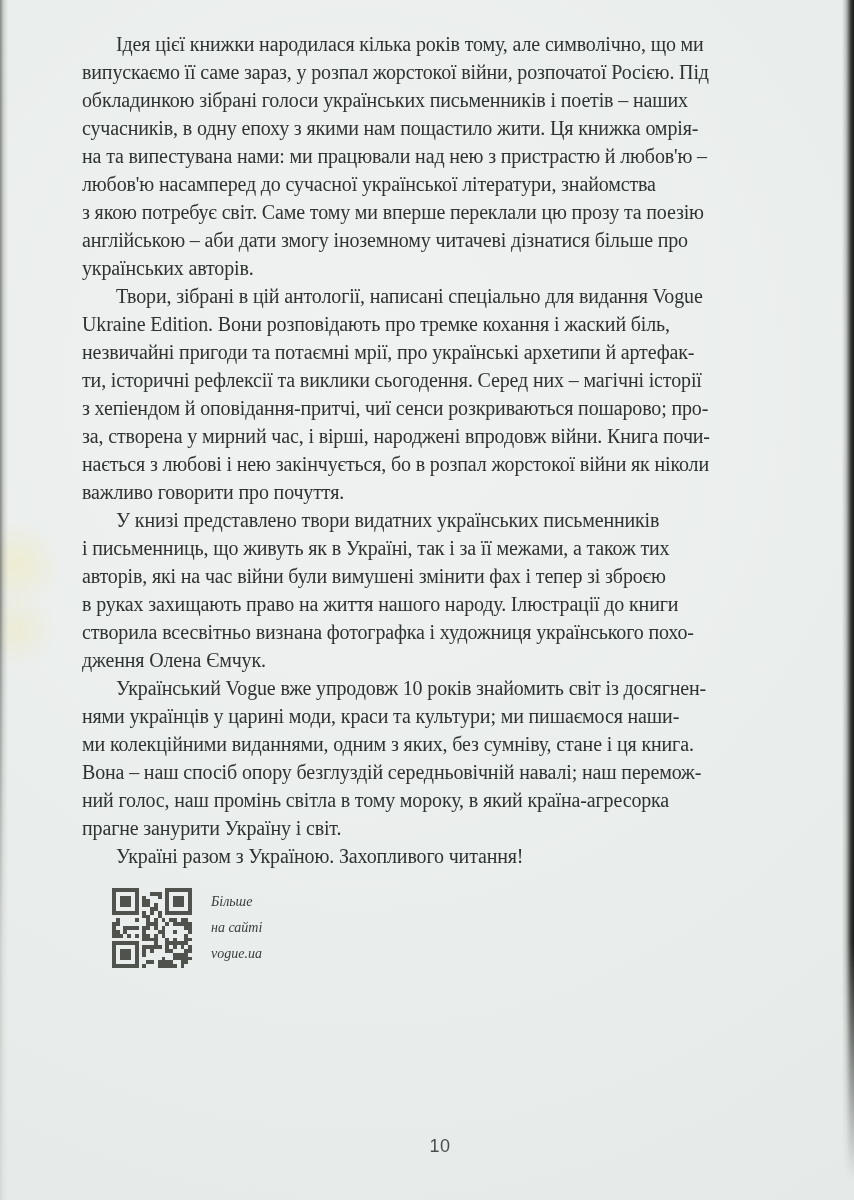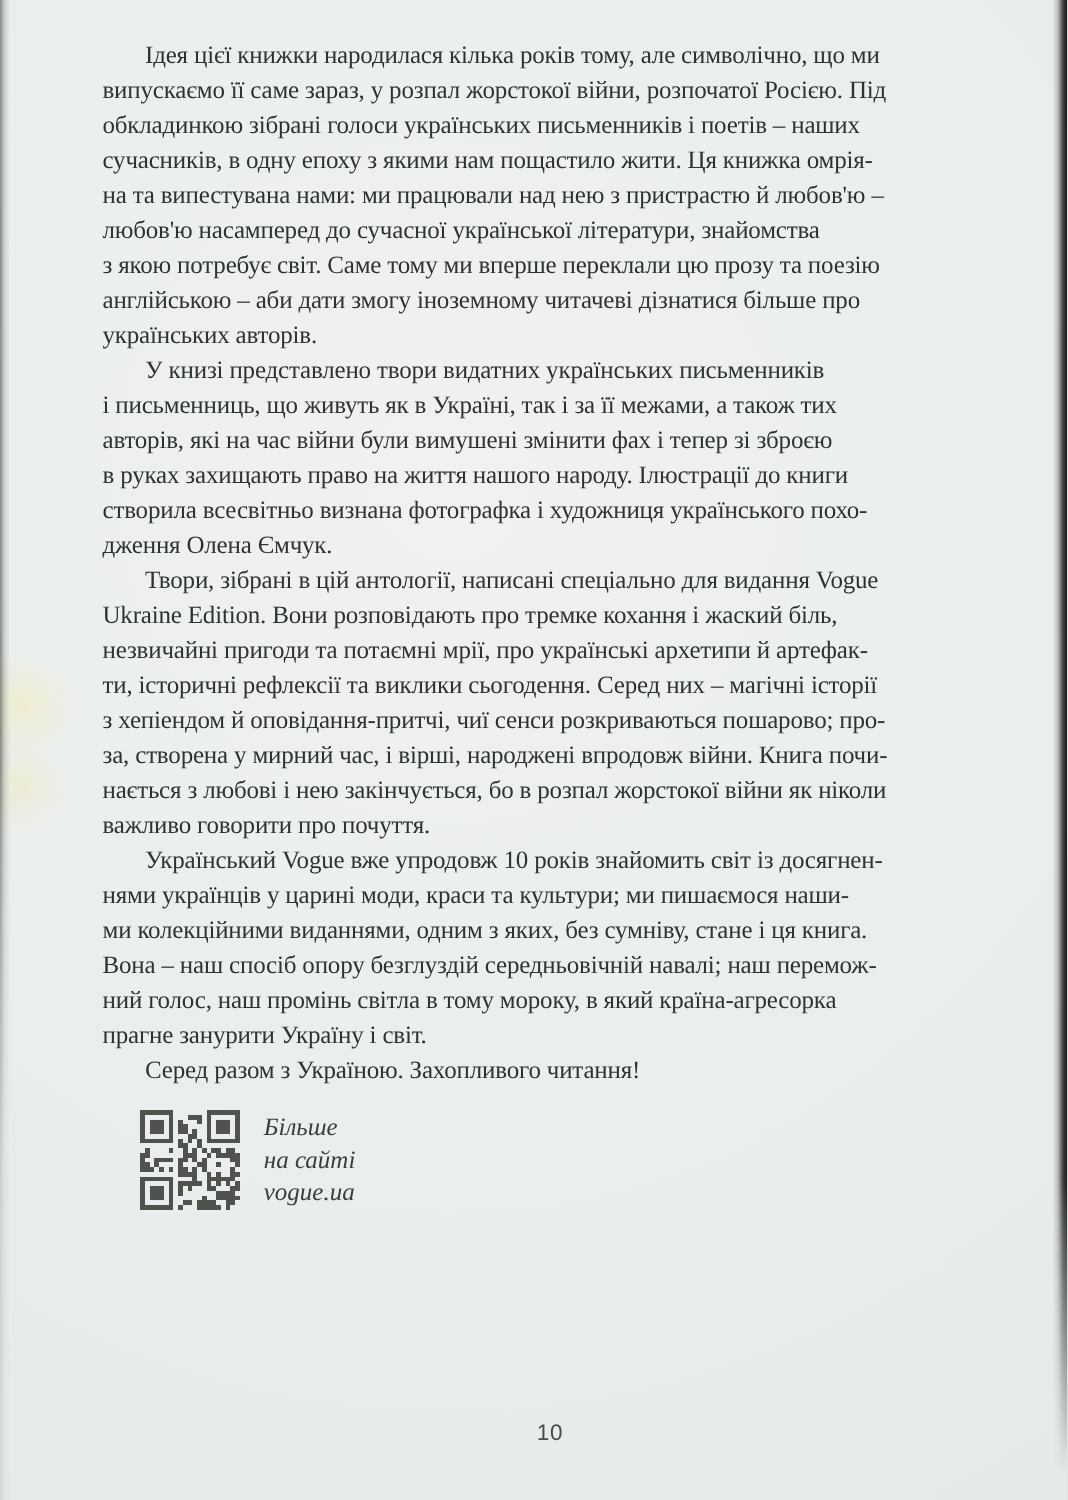--- a/index.html
+++ b/index.html
@@ -54,21 +54,21 @@
   }
   .signature{
     margin-top:20px;font-size:19px;line-height:28px;
     font-style:italic;text-align:right;color:#363a37;
   }
   .qr-block{
     margin-top:18px;margin-left:30px;display:flex;align-items:center;gap:19px;
   }
   .qr-svg{display:block;width:80px;height:80px;opacity:.88;}
   .qr-caption{
-    font-style:italic;font-size:20px;line-height:26px;color:#3a3e3b;
+    font-style:italic;font-size:14px;line-height:26px;color:#3a3e3b;
     white-space:pre-line;
   }
   .page-number{
     position:absolute;left:82px;top:1136px;width:716px;
     text-align:center;font-size:18px;color:#4b4f4c;letter-spacing:.5px;
     font-family:"Liberation Sans","DejaVu Sans",sans-serif;
   }
 </style>
 </head>
 <body>
@@ -82,41 +82,41 @@
     <div class="body-text">
       <p class="para">Ідея цієї книжки народилася кілька років тому, але символічно, що ми
 випускаємо її саме зараз, у розпал жорстокої війни, розпочатої Росією. Під
 обкладинкою зібрані голоси українських письменників і поетів – наших
 сучасників, в одну епоху з якими нам пощастило жити. Ця книжка омрія-
 на та випестувана нами: ми працювали над нею з пристрастю й любов'ю –
 любов'ю насамперед до сучасної української літератури, знайомства
 з якою потребує світ. Саме тому ми вперше переклали цю прозу та поезію
 англійською – аби дати змогу іноземному читачеві дізнатися більше про
 українських авторів.</p>
-      <p class="para">У книзі представлено твори видатних українських письменників
-і письменниць, що живуть як в Україні, так і за її межами, а також тих
-авторів, які на час війни були вимушені змінити фах і тепер зі зброєю
-в руках захищають право на життя нашого народу. Ілюстрації до книги
-створила всесвітньо визнана фотографка і художниця українського похо-
-дження Олена Ємчук.</p>
       <p class="para">Твори, зібрані в цій антології, написані спеціально для видання Vogue
 Ukraine Edition. Вони розповідають про тремке кохання і жаский біль,
 незвичайні пригоди та потаємні мрії, про українські архетипи й артефак-
 ти, історичні рефлексії та виклики сьогодення. Серед них – магічні історії
 з хепіендом й оповідання-притчі, чиї сенси розкриваються пошарово; про-
 за, створена у мирний час, і вірші, народжені впродовж війни. Книга почи-
 нається з любові і нею закінчується, бо в розпал жорстокої війни як ніколи
 важливо говорити про почуття.</p>
+      <p class="para">У книзі представлено твори видатних українських письменників
+і письменниць, що живуть як в Україні, так і за її межами, а також тих
+авторів, які на час війни були вимушені змінити фах і тепер зі зброєю
+в руках захищають право на життя нашого народу. Ілюстрації до книги
+створила всесвітньо визнана фотографка і художниця українського похо-
+дження Олена Ємчук.</p>
       <p class="para">Український Vogue вже упродовж 10 років знайомить світ із досягнен-
 нями українців у царині моди, краси та культури; ми пишаємося наши-
 ми колекційними виданнями, одним з яких, без сумніву, стане і ця книга.
 Вона – наш спосіб опору безглуздій середньовічній навалі; наш перемож-
 ний голос, наш промінь світла в тому мороку, в який країна-агресорка
 прагне занурити Україну і світ.</p>
-      <p class="para">Серед разом з Україною. Захопливого читання!</p>
+      <p class="para">Україні разом з Україною. Захопливого читання!</p>
     </div>
 
 
     <div class="qr-block">
       <svg class="qr-svg" id="qr" viewBox="0 0 21 21" shape-rendering="crispEdges" aria-hidden="true">
           <rect x="0" y="0" width="1" height="1" fill="#3b3e38"></rect>
           <rect x="1" y="0" width="1" height="1" fill="#3b3e38"></rect>
           <rect x="2" y="0" width="1" height="1" fill="#3b3e38"></rect>
           <rect x="3" y="0" width="1" height="1" fill="#3b3e38"></rect>
           <rect x="4" y="0" width="1" height="1" fill="#3b3e38"></rect>

